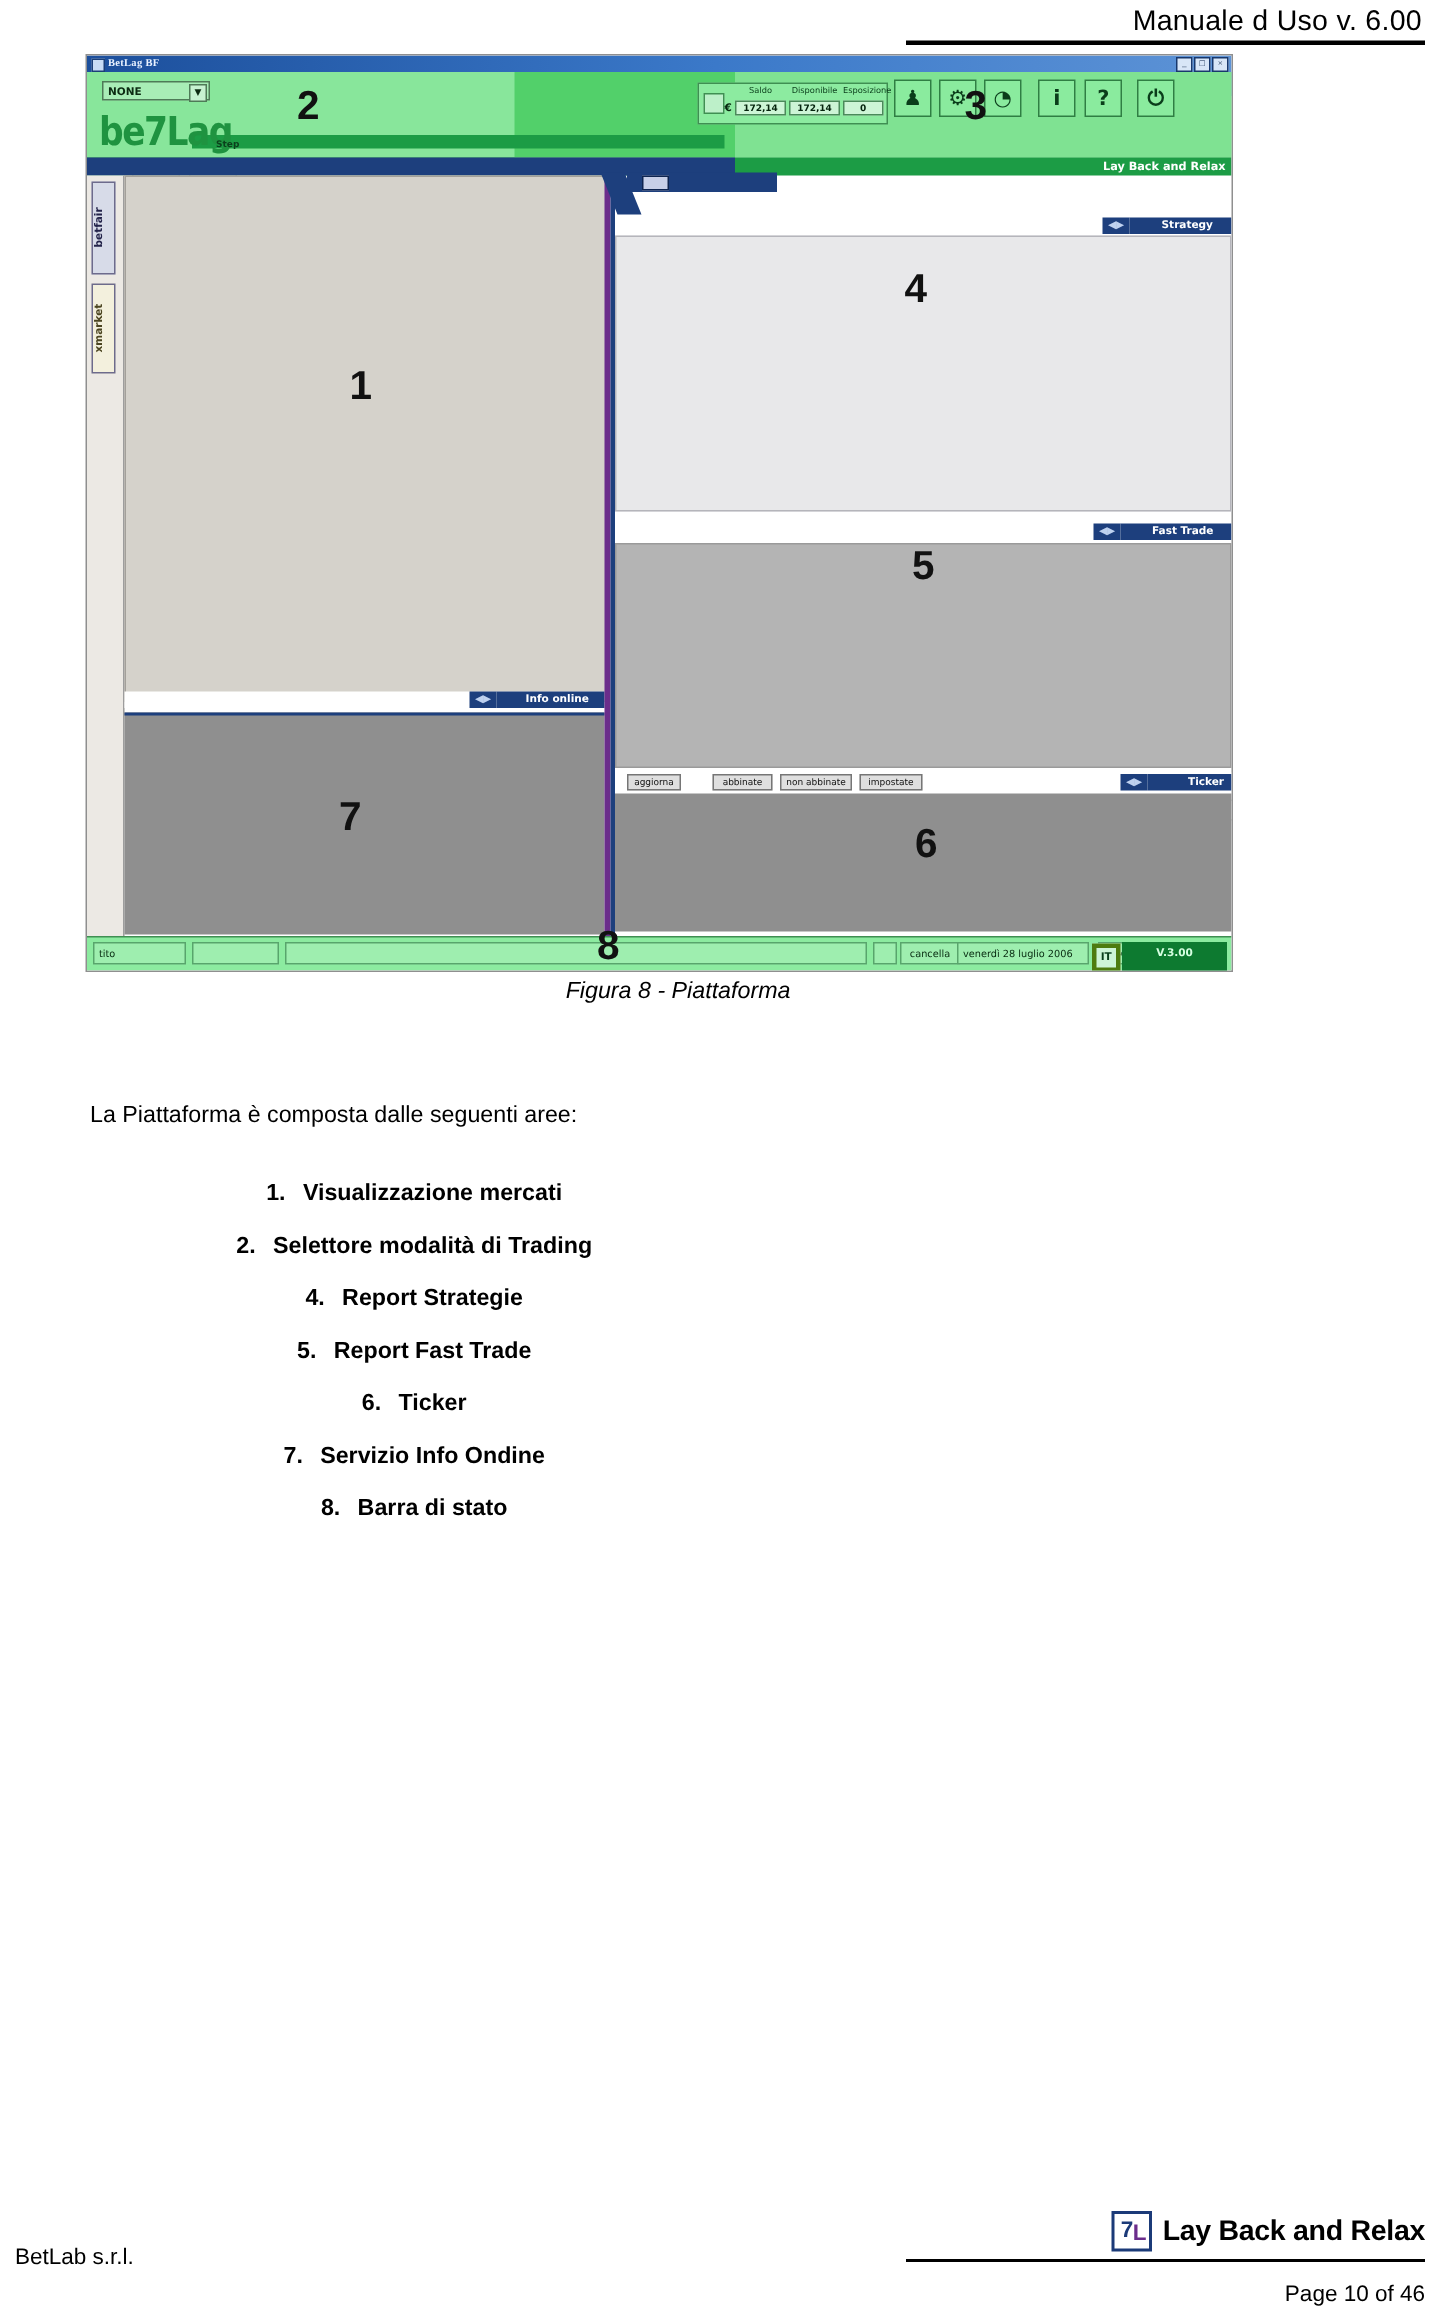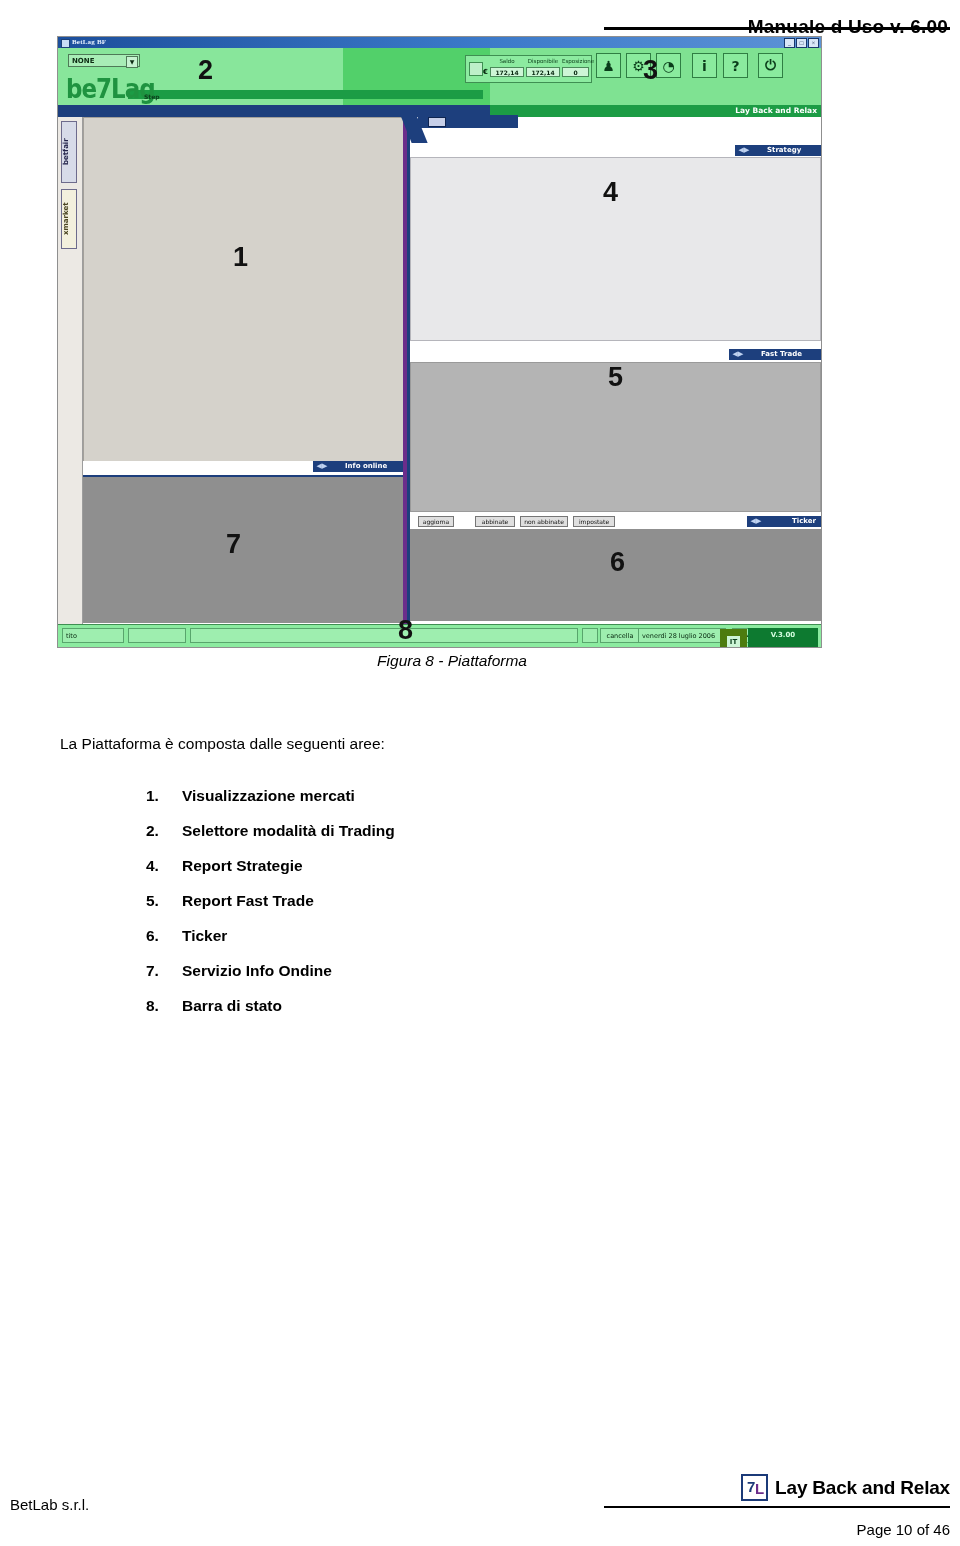--- a/index.html
+++ b/index.html
@@ -18,23 +18,23 @@
 
   
   .page-header {
     position: absolute;
     top: 0; left: 0; right: 0;
     height: 34px;
   }
   .page-header-title {
     position: absolute;
     right: 12px;
-    top: 16px;
+    top: 4px;
     font-size: 19px;
-    font-weight: bold;
+    font-weight: normal;
     letter-spacing: 0.2px;
   }
   .page-header-rule {
     position: absolute;
     left: 604px;
     right: 10px;
     top: 27px;
     border-top: 3px solid #000;
   }
 
@@ -316,21 +316,21 @@
     position: absolute;
     right: 0; top: 0;
     height: 11px;
     background: #1d3f7d;
     color: #fff;
     font-size: 7px;
     font-weight: bold;
     line-height: 11px;
     padding: 0 5px 0 14px;
     box-sizing: border-box;
-    text-align: left;
+    text-align: center;
   }
   .pnl-head .chev {
     position: absolute;
     top: 0;
     width: 18px; height: 11px;
     background: #1d3f7d;
     color: #bfd2f0;
     font-size: 7px;
     line-height: 11px;
     text-align: center;
@@ -468,21 +468,21 @@
     font-size: 7px;
     font-weight: bold;
     line-height: 15px;
     text-align: center;
   }
   .sb-flag {
     position: absolute;
     right: 74px; top: 4px;
     width: 13px; height: 13px;
     background: #cdf5d6;
-    border: 7px solid #4d7c0f;
+    border: 3px solid #4d7c0f;
     font-size: 7px;
     line-height: 12px;
     text-align: center;
     color: #0b3f1c;
     font-weight: bold;
   }
 
   
   .marker {
     position: absolute;
@@ -512,20 +512,21 @@
     left: 146px; top: 778px;
     margin: 0; padding: 0;
     list-style: none;
   }
   .arealist li {
     font-size: 15.5px;
     font-weight: bold;
     height: 35px;
     line-height: 35px;
     white-space: nowrap;
+    text-align: center;
   }
   .arealist li .num {
     display: inline-block;
     width: 36px;
   }
 
   
   .footer-company {
     position: absolute;
     left: 10px; bottom: 33px;

